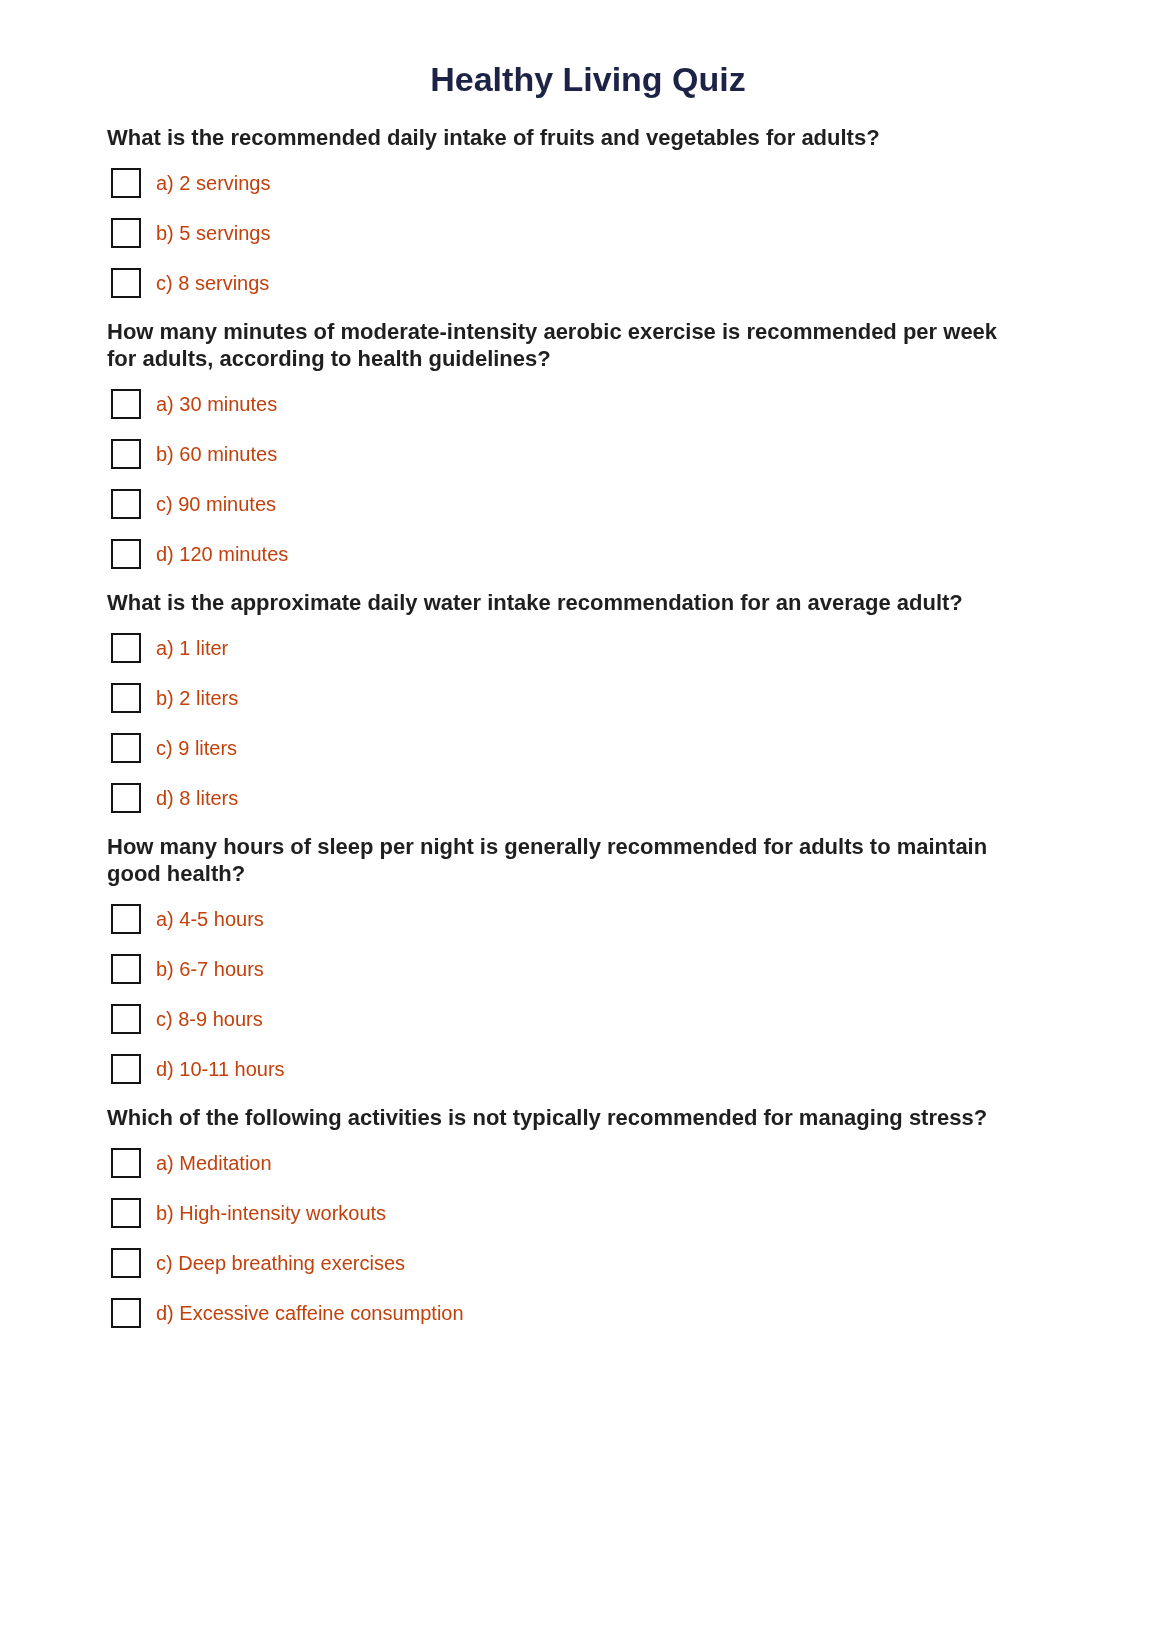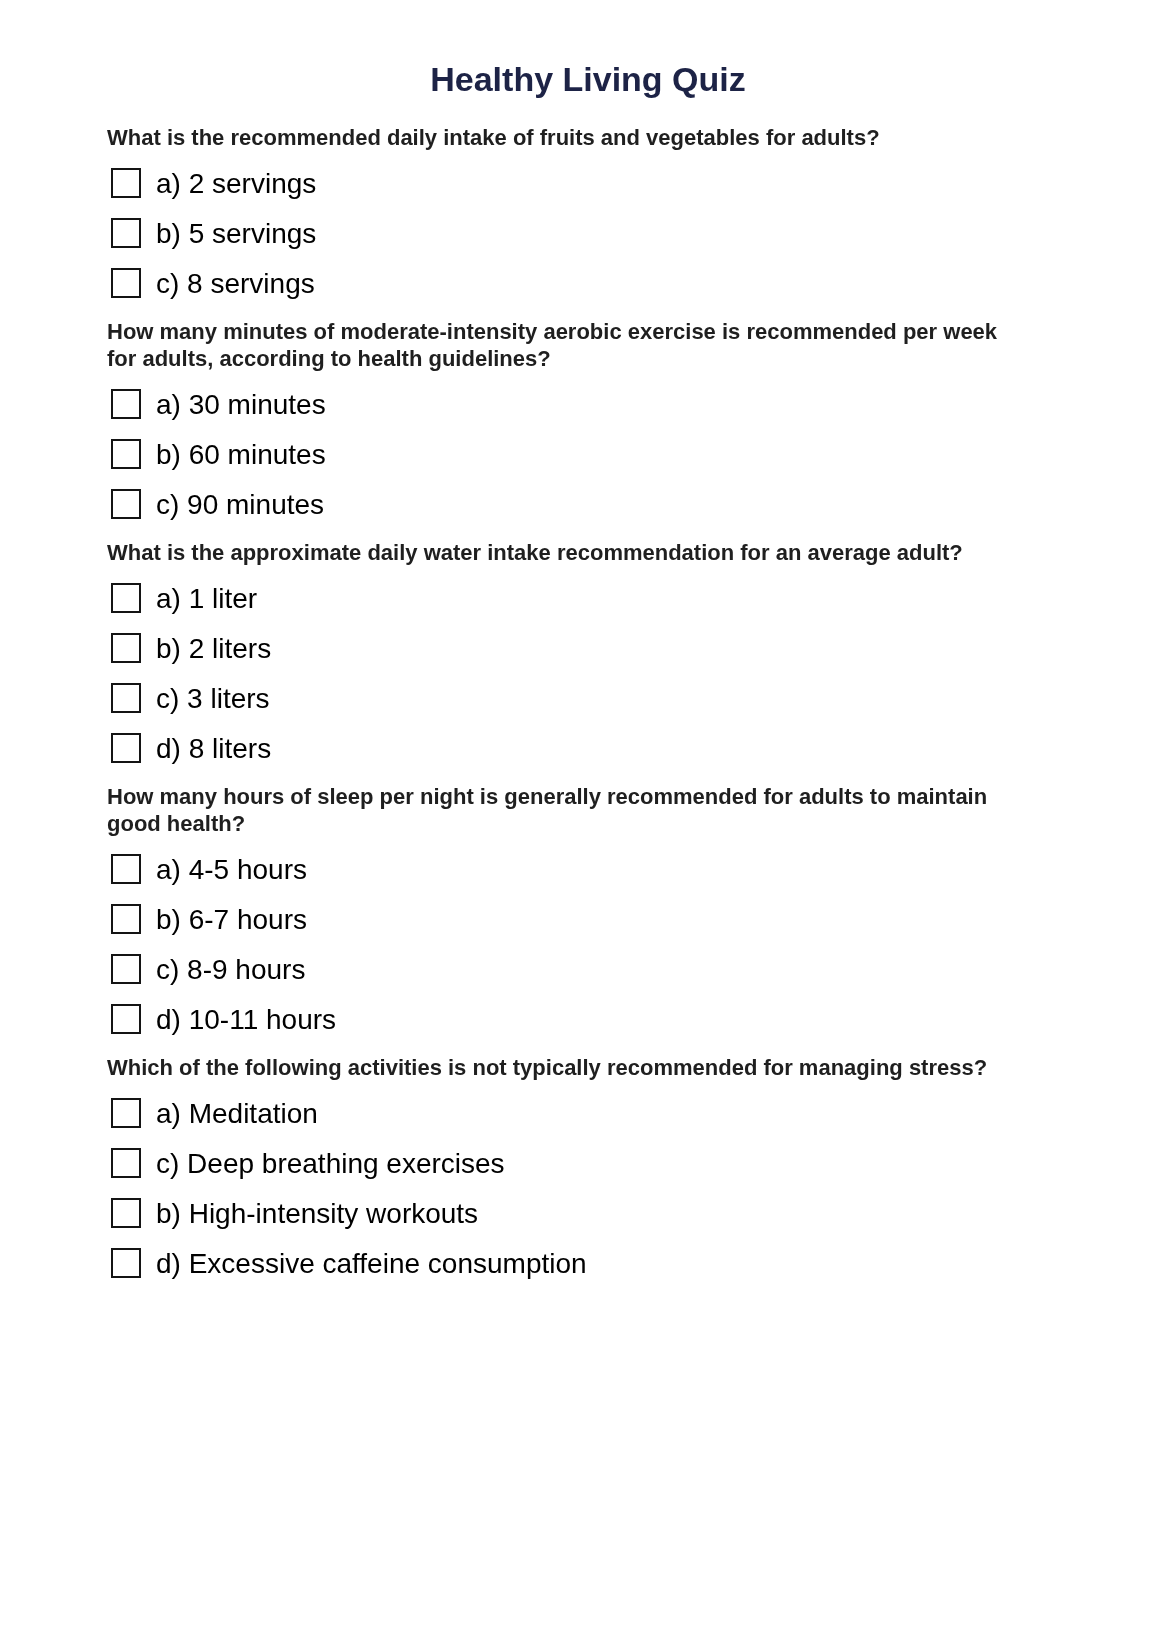--- a/index.html
+++ b/index.html
@@ -58,23 +58,23 @@
   .checkbox {
     box-sizing: border-box;
     width: 30px;
     height: 30px;
     border: 2.5px solid #141414;
     background: #ffffff;
     flex: 0 0 auto;
     margin-right: 15px;
   }
   .option-label {
-    font-size: 28px;
+    font-size: 20px;
     line-height: 27px;
-    color: #000000;
+    color: #c2410c;
     white-space: nowrap;
   }
 </style>
 </head>
 <body>
 
 <div class="page">
   <h1 class="page-title">Healthy Living Quiz</h1>
 
   <div class="content">
@@ -110,39 +110,43 @@
           <span class="option-label">a) 30 minutes</span>
         </div>
         <div class="option-row">
           <span class="checkbox"></span>
           <span class="option-label">b) 60 minutes</span>
         </div>
         <div class="option-row">
           <span class="checkbox"></span>
           <span class="option-label">c) 90 minutes</span>
         </div>
+        <div class="option-row">
+          <span class="checkbox"></span>
+          <span class="option-label">d) 120 minutes</span>
+        </div>
       </div>
     </section>
 
     <section class="question">
       <div class="question-text">
         <div class="question-line">What is the approximate daily water intake recommendation for an average adult?</div>
       </div>
       <div class="options">
         <div class="option-row">
           <span class="checkbox"></span>
           <span class="option-label">a) 1 liter</span>
         </div>
         <div class="option-row">
           <span class="checkbox"></span>
           <span class="option-label">b) 2 liters</span>
         </div>
         <div class="option-row">
           <span class="checkbox"></span>
-          <span class="option-label">c) 3 liters</span>
+          <span class="option-label">c) 9 liters</span>
         </div>
         <div class="option-row">
           <span class="checkbox"></span>
           <span class="option-label">d) 8 liters</span>
         </div>
       </div>
     </section>
 
     <section class="question">
       <div class="question-text">
@@ -173,25 +177,25 @@
       <div class="question-text">
         <div class="question-line">Which of the following activities is not typically recommended for managing stress?</div>
       </div>
       <div class="options">
         <div class="option-row">
           <span class="checkbox"></span>
           <span class="option-label">a) Meditation</span>
         </div>
         <div class="option-row">
           <span class="checkbox"></span>
+          <span class="option-label">b) High-intensity workouts</span>
+        </div>
+        <div class="option-row">
+          <span class="checkbox"></span>
           <span class="option-label">c) Deep breathing exercises</span>
-        </div>
-        <div class="option-row">
-          <span class="checkbox"></span>
-          <span class="option-label">b) High-intensity workouts</span>
         </div>
         <div class="option-row">
           <span class="checkbox"></span>
           <span class="option-label">d) Excessive caffeine consumption</span>
         </div>
       </div>
     </section>
 
   </div>
 </div>

